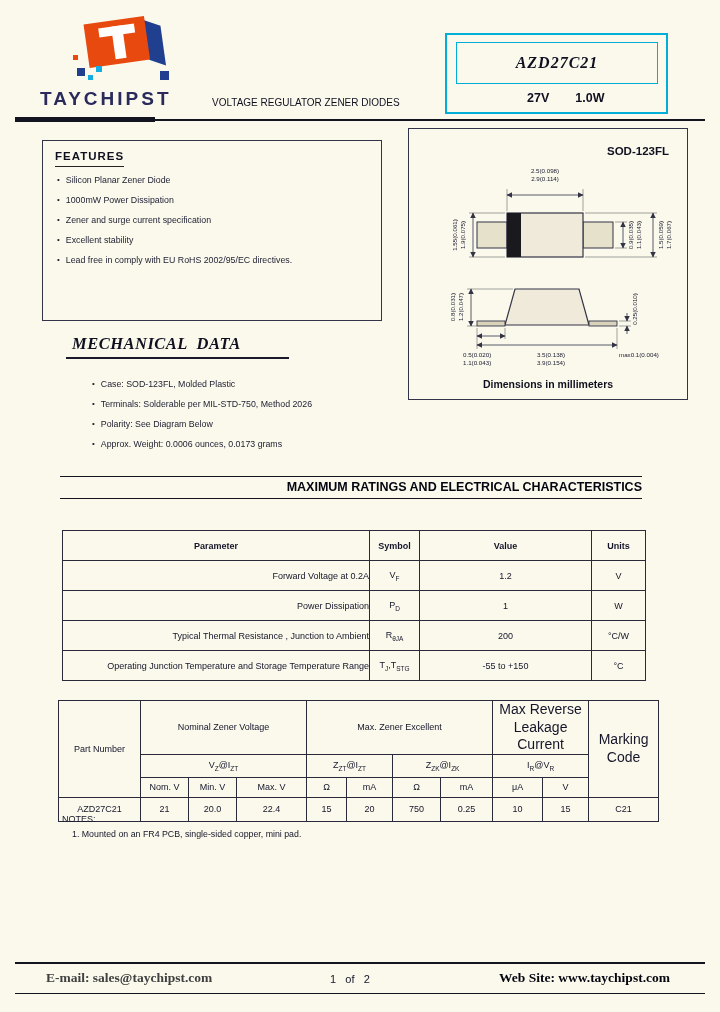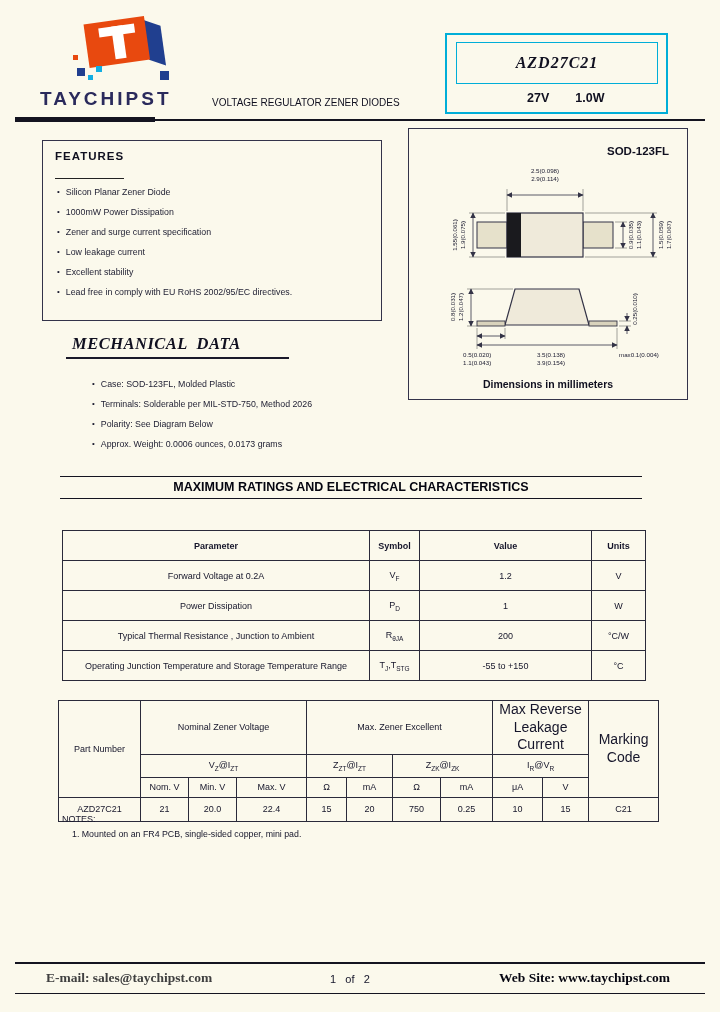--- a/index.html
+++ b/index.html
@@ -31,21 +31,21 @@
     position:absolute; left:0; bottom:7px; width:100%; display:flex;
     padding-left:80px; gap:26px; font-size:12.5px; font-weight:bold; color:#101020;
   }
   .header-rule { position:absolute; left:15px; top:119px; width:690px; height:2px; background:#141420; }
   .header-rule-accent { position:absolute; left:15px; top:117px; width:140px; height:5px; background:#141420; }
 
   
   .features-box { position:absolute; left:42px; top:140px; width:340px; height:181px; border:1.2px solid #33334a; }
   .features-title {
     display:inline-block; margin:9px 0 0 12px; font-size:11.5px; font-weight:bold;
-    letter-spacing:1px; color:#101020; border-bottom:1.5px solid #222; padding-bottom:16px;
+    letter-spacing:1px; color:#101020; border-bottom:1.5px solid #222; padding-bottom:4px;
   }
   .bullet-list { margin:8px 0 0 14px; }
   .bullet-list li { list-style:none; font-size:8.8px; color:#1c1c30; margin-bottom:10px; }
   .bullet-list li::before { content:"•"; margin-right:6px; font-size:8px; position:relative; top:-1px; }
 
   
   .package-box { position:absolute; left:408px; top:128px; width:280px; height:272px; border:1.2px solid #33334a; }
   .package-name { position:absolute; top:16px; right:18px; font-size:11.5px; font-weight:bold; color:#101020; }
   .pkg-svg { position:absolute; left:2px; top:30px; }
   .pkg-svg text { font:6.2px "Liberation Sans", sans-serif; fill:#1b1b30; }
@@ -55,32 +55,32 @@
   .mech-title {
     position:absolute; left:66px; top:334px; font-family:"Liberation Serif", serif;
     font-style:italic; font-weight:bold; font-size:16.5px; letter-spacing:.5px; color:#101020;
     border-bottom:2px solid #1a1a2a; padding:0 48px 3px 6px; white-space:pre;
   }
   .mech-list { position:absolute; left:78px; top:371px; }
   .mech-list li { margin-bottom:10px; }
 
   
   .ratings-banner {
-    position:absolute; left:60px; top:476px; width:582px; text-align:center;
+    position:absolute; left:60px; top:476px; width:582px; text-align:right;
     border-top:1.5px solid #141420; border-bottom:1.5px solid #141420; padding:3px 0 4px;
     font-size:12.5px; font-weight:bold; color:#050510;
   }
   table { border-collapse:collapse; table-layout:fixed; background:transparent; }
   th, td { border:1px solid #2a2a3a; font-size:9px; color:#15152a; text-align:center; font-weight:normal; }
   thead th { font-weight:bold; }
   sub { font-size:6.5px; }
   .ratings-table { position:absolute; left:62px; top:530px; width:583px; }
   .ratings-table th { height:30px; }
   .ratings-table td { height:30px; }
-  .ratings-table td.param { text-align:center; }
+  .ratings-table td.param { text-align:right; }
   .elec-table { position:absolute; left:58px; top:700px; width:600px; }
   .elec-table .rowA th { height:28px; font-weight:normal; }
   .elec-table .rowB th { height:23px; font-weight:normal; }
   .elec-table .rowC th { height:20px; font-weight:normal; }
   .elec-table td { height:24px; }
   .elec-table td.part { text-align:center; }
   .small2 { font-size:14px; line-height:1.25; }
 
   
   .notes-title { position:absolute; left:62px; top:814px; font-size:9px; color:#15152a; }
@@ -123,21 +123,20 @@
   </div>
   <div class="header-rule-accent"></div>
   <div class="header-rule"></div>
 
   <section class="features-box">
     <div class="features-title">FEATURES</div>
     <ul class="bullet-list">
       <li>Silicon Planar Zener Diode</li>
       <li>1000mW Power Dissipation</li>
       <li>Zener and surge current specification</li>
-      <li>Low leakage current</li>
       <li>Excellent stability</li>
       <li>Lead free in comply with EU RoHS 2002/95/EC directives.</li>
     </ul>
   </section>
 
   <section class="package-box">
     <div class="package-name">SOD-123FL</div>
 
     <svg class="pkg-svg" width="276" height="212" viewBox="0 0 276 212">
       <defs>

